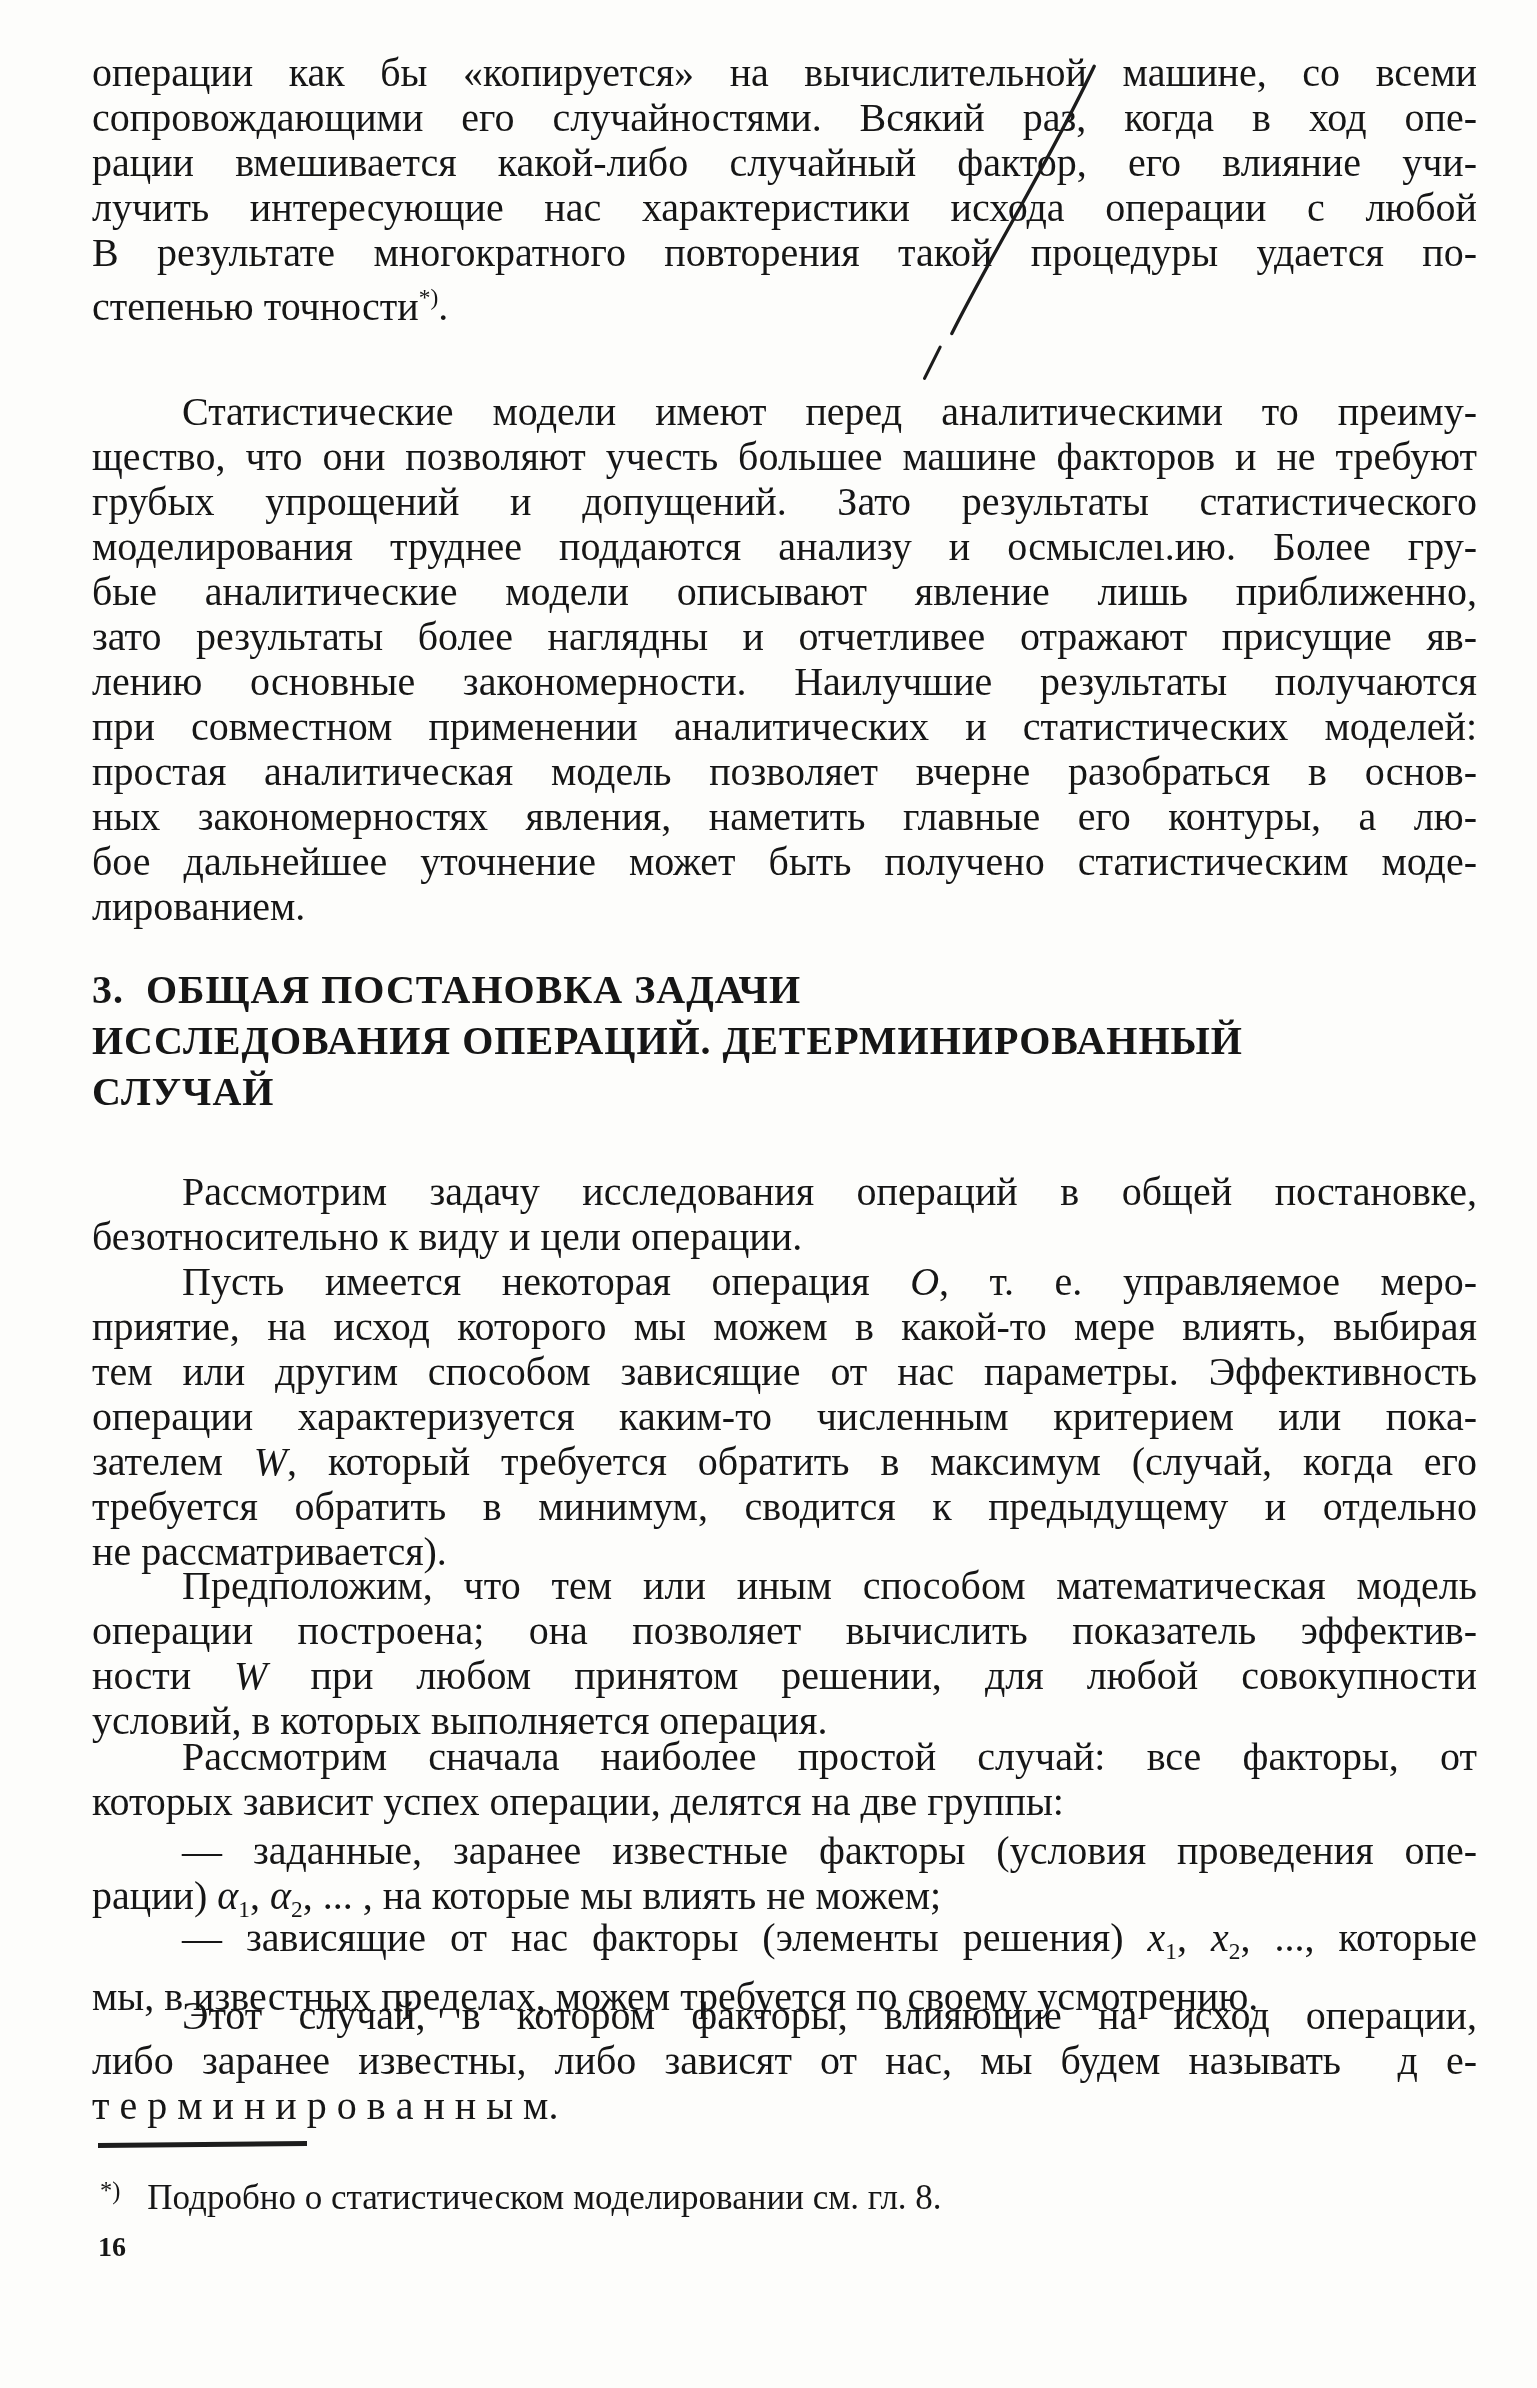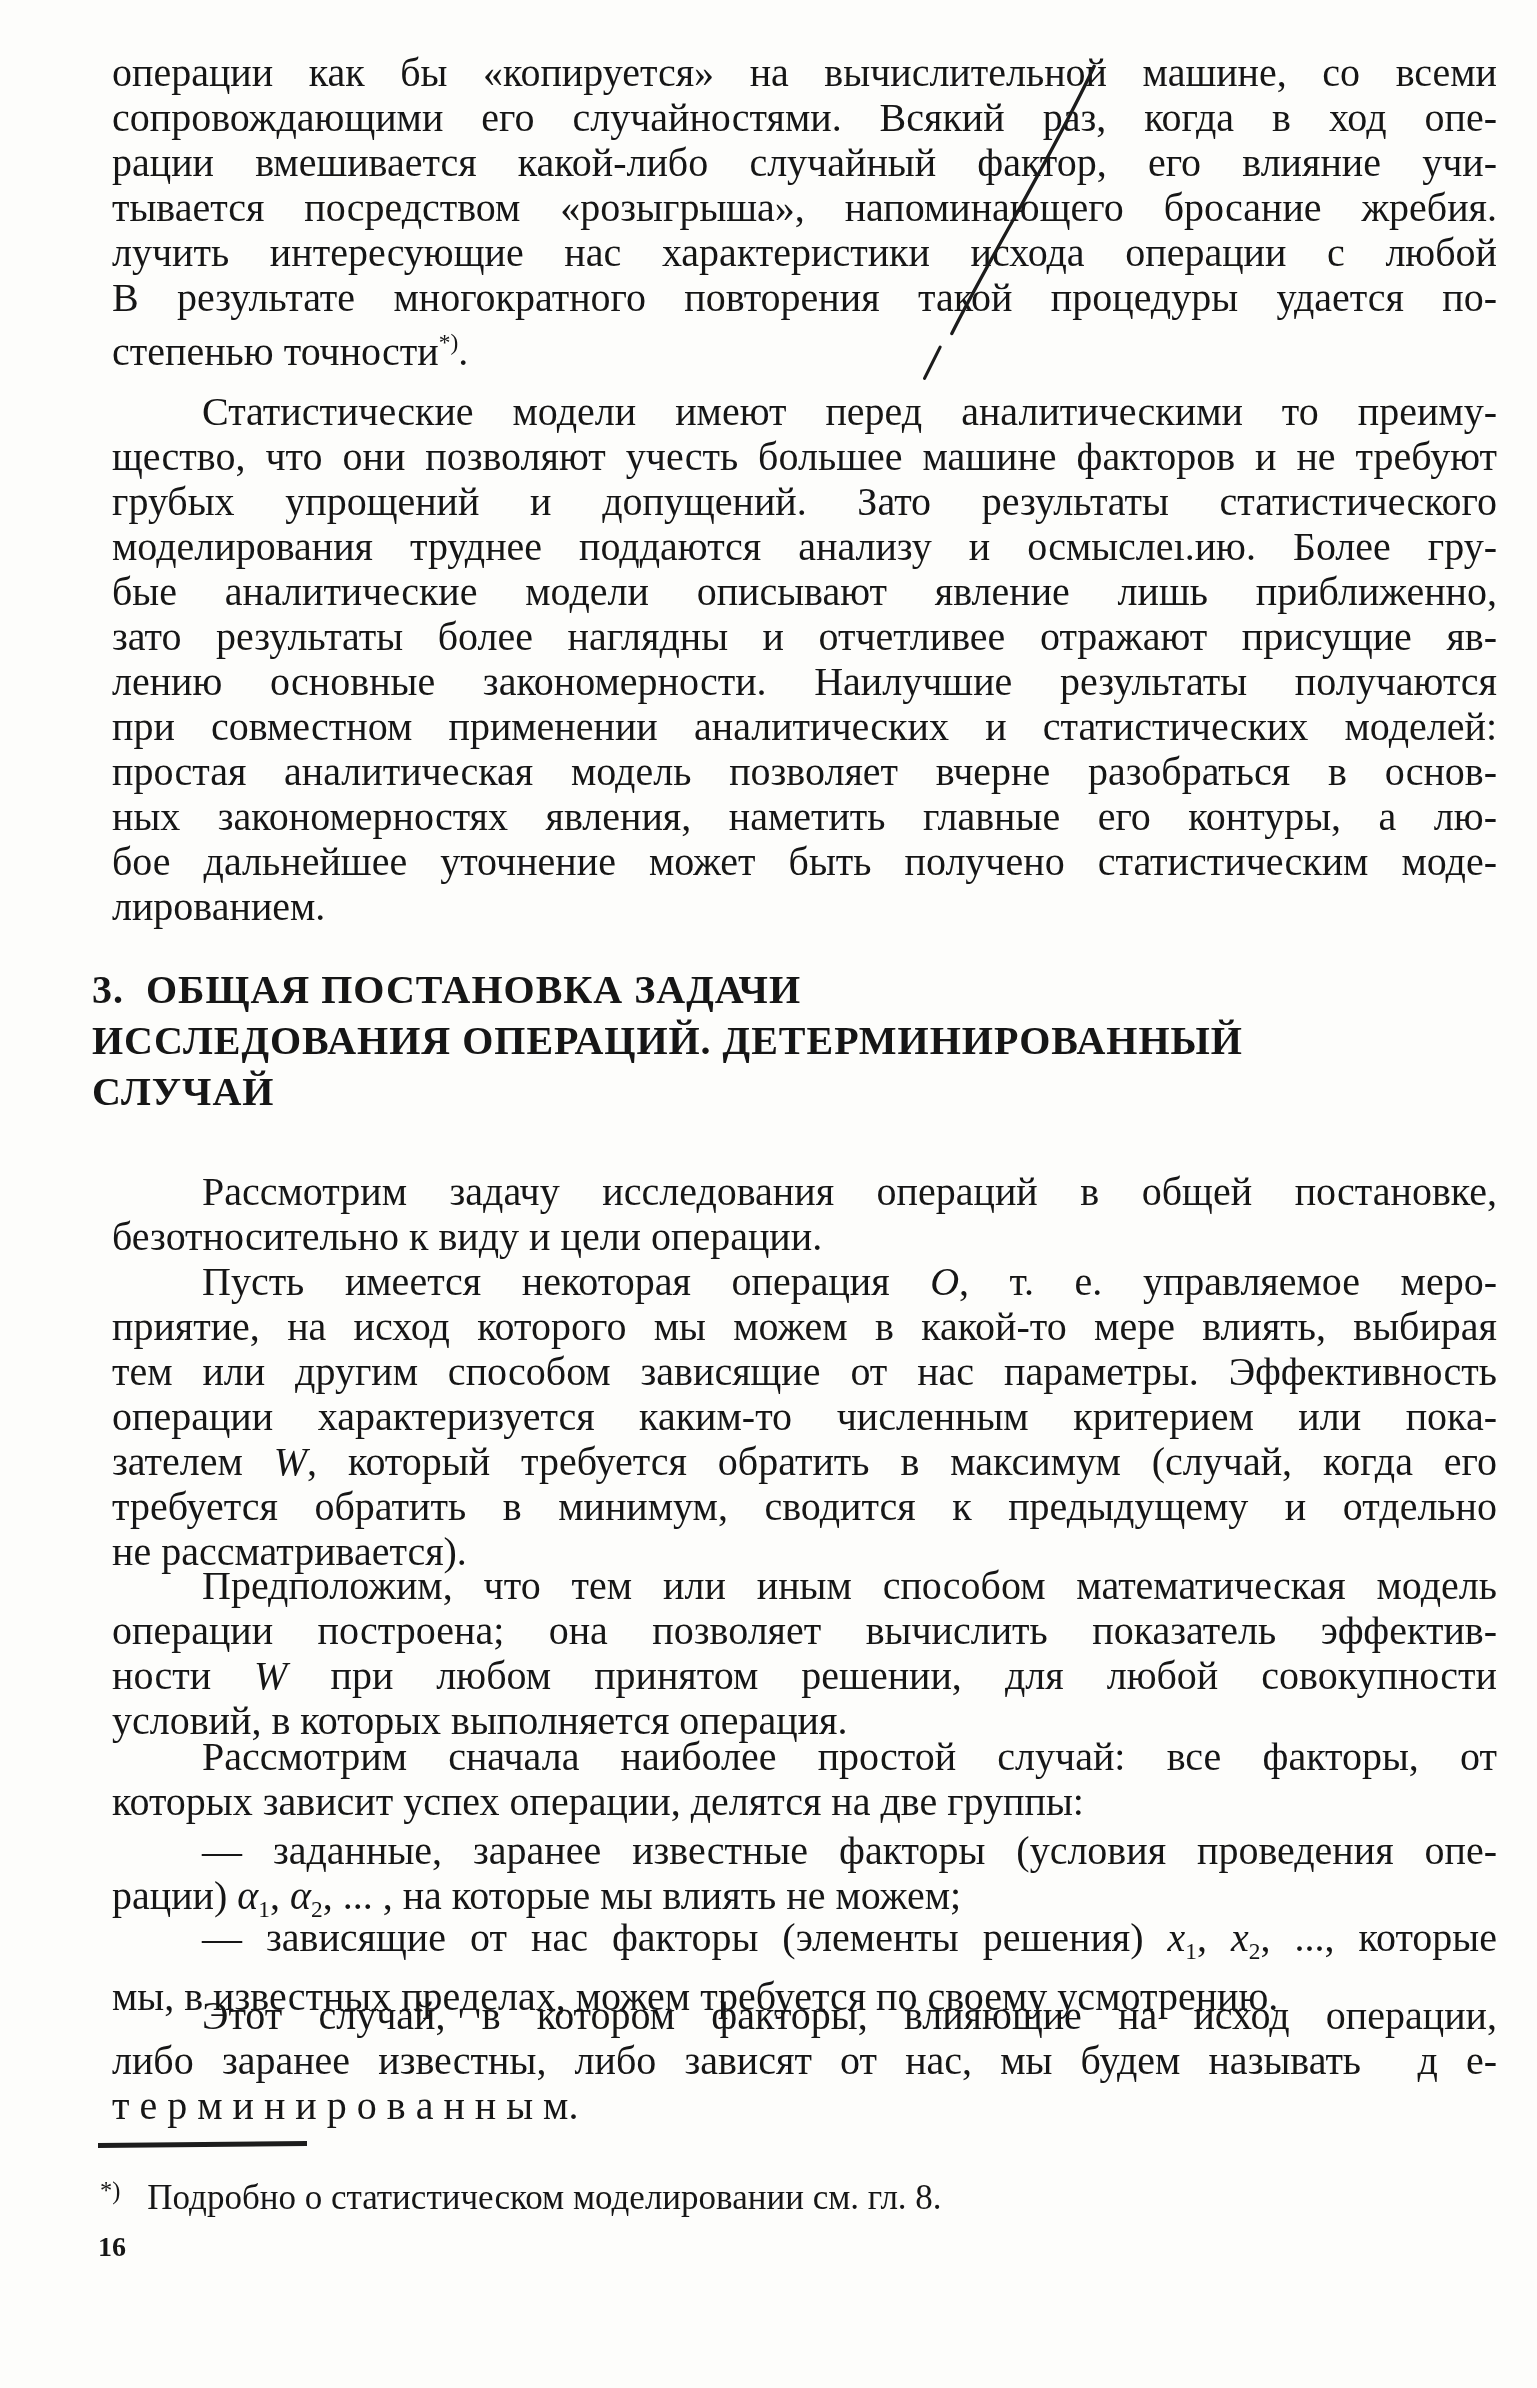--- a/index.html
+++ b/index.html
@@ -4,21 +4,21 @@
 <style>
   html,body{margin:0;padding:0;background:#e8e8e6;}
   .page{
     position:relative;
     width:1538px;height:2388px;
     background:#fdfdfb;
     overflow:hidden;
     font-family:"Liberation Serif","DejaVu Serif",serif;
     color:#161616;
   }
-  .blk{position:absolute;left:92px;width:1385px;font-size:40px;line-height:45px;margin-left:20px;}
+  .blk{position:absolute;left:92px;width:1385px;font-size:40px;line-height:45px;}
   .ln{text-align:justify;text-align-last:justify;}
   .ln.last{text-align-last:left;}
   .ind{text-indent:90px;}
   .hd{position:absolute;left:92px;width:1385px;text-align:left;
       font-weight:bold;font-size:40px;line-height:51px;letter-spacing:1px;}
   .it{font-style:italic;}
   .sup{font-size:23.4px;vertical-align:14.6px;}
   .sub{font-size:23.4px;vertical-align:-7.8px;}
   .rule{position:absolute;left:98px;top:2142px;width:209px;height:4.9px;background:#1d1d1d;transform:rotate(-0.5deg);}
   .fnote{position:absolute;left:100px;top:2169px;width:1385px;font-size:35px;line-height:43px;}
@@ -28,21 +28,20 @@
 </style>
 </head>
 <body>
 
 <div class="page">
 
   <div class="blk" style="top:50px">
     <div class="ln">операции как бы «копируется» на вычислительной машине, со всеми</div>
     <div class="ln">сопровождающими его случайностями. Всякий раз, когда в ход опе-</div>
     <div class="ln">рации вмешивается какой-либо случайный фактор, его влияние учи-</div>
-    <div class="ln">тывается посредством «розыгрыша», напоминающего бросание жребия.</div>
     <div class="ln">лучить интересующие нас характеристики исхода операции с любой</div>
     <div class="ln">В результате многократного повторения такой процедуры удается по-</div>
     <div class="ln last"><span>степенью точности</span><span class="sup">*)</span><span>.</span></div>
   </div>
 
   <div class="blk" style="top:389px">
     <div class="ln ind">Статистические модели имеют перед аналитическими то преиму-</div>
     <div class="ln">щество, что они позволяют учесть большее машине факторов и не требуют</div>
     <div class="ln">грубых упрощений и допущений. Зато результаты статистического</div>
     <div class="ln">моделирования труднее поддаются анализу и осмыслеı.ию. Более гру-</div>

